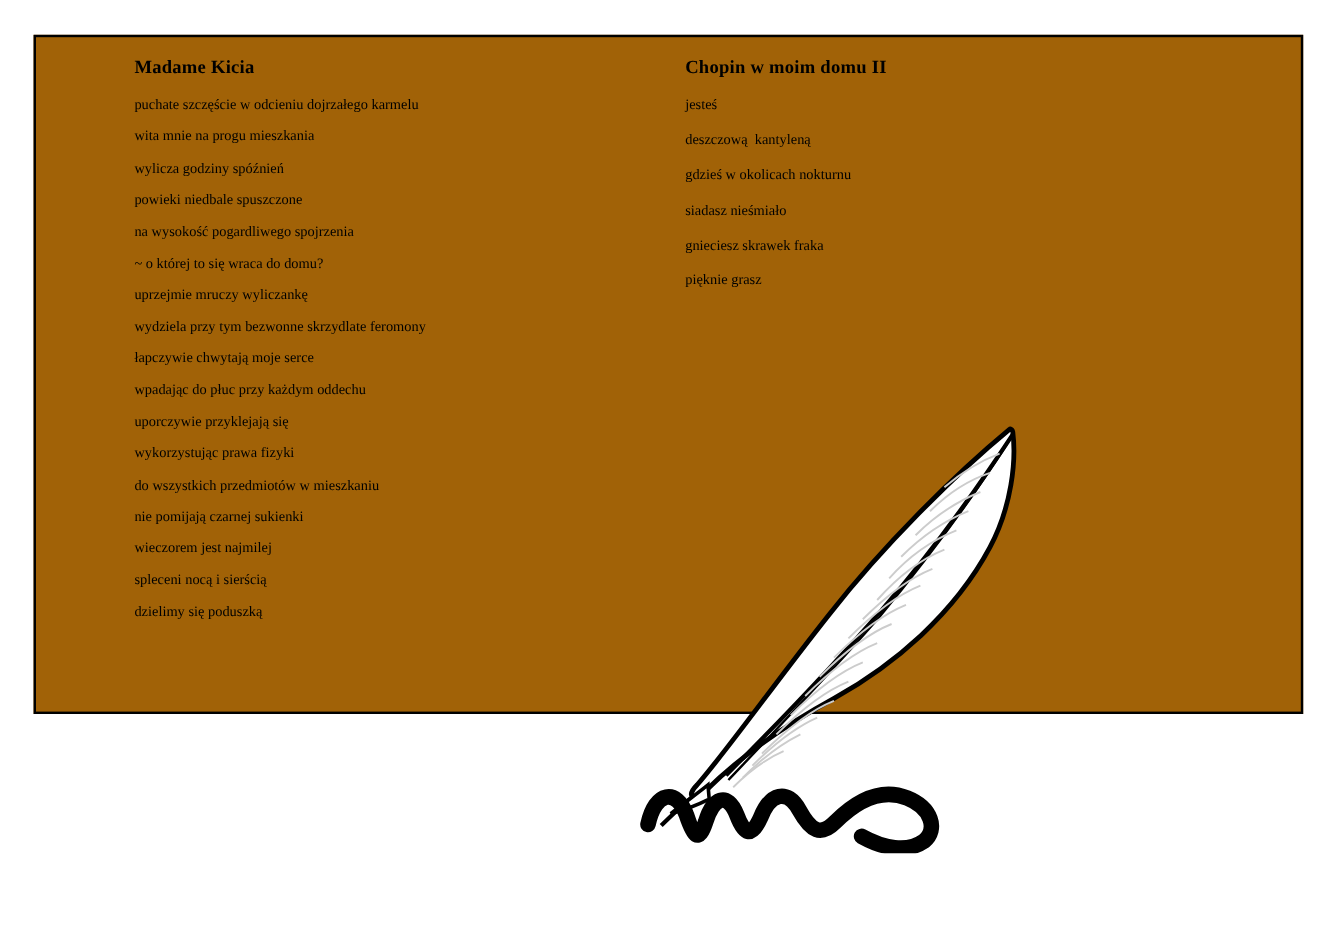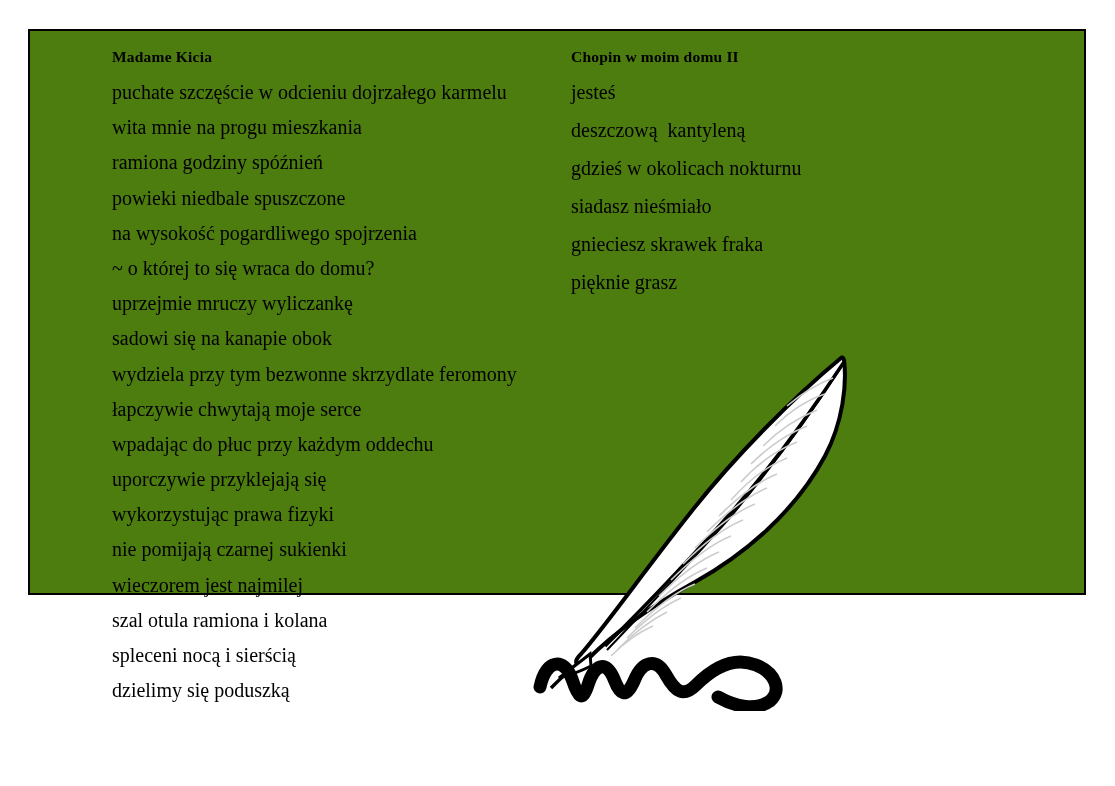--- a/index.html
+++ b/index.html
@@ -15,21 +15,21 @@
     overflow: hidden;
   }
   .page {
     position: absolute;
     left: 28px;
     top: 29px;
     width: 1058px;
     height: 566px;
     border: 2px solid #000000;
     box-sizing: border-box;
-    background: #4d7c0f;
+    background: #a16207;
   }
   .columns {
     position: absolute;
     left: 0;
     top: 0;
     width: 100%;
     height: 100%;
   }
   .poem {
     position: absolute;
@@ -44,21 +44,21 @@
     width: 420px;
   }
   .poem-title {
     font-weight: bold;
     font-size: 15.5px;
     line-height: 1.1;
     margin-bottom: 16px;
     letter-spacing: 0.2px;
   }
   .poem-line {
-    font-size: 20px;
+    font-size: 12px;
     line-height: 1.1;
     margin-bottom: 13.2px;
     white-space: pre-wrap;
   }
   .poem-right .poem-title {
   }
   .poem-right .poem-line {
     margin-bottom: 16px;
   }
   .quill {
@@ -73,34 +73,33 @@
 </head>
 <body>
 
 <div class="page">
   <div class="columns">
 
     <div class="poem poem-left">
       <div class="poem-title">Madame Kicia</div>
       <div class="poem-line">puchate szczęście w odcieniu dojrzałego karmelu</div>
       <div class="poem-line">wita mnie na progu mieszkania</div>
-      <div class="poem-line">ramiona godziny spóźnień</div>
+      <div class="poem-line">wylicza godziny spóźnień</div>
       <div class="poem-line">powieki niedbale spuszczone</div>
       <div class="poem-line">na wysokość pogardliwego spojrzenia</div>
       <div class="poem-line">~ o której to się wraca do domu?</div>
       <div class="poem-line">uprzejmie mruczy wyliczankę</div>
-      <div class="poem-line">sadowi się na kanapie obok</div>
       <div class="poem-line">wydziela przy tym bezwonne skrzydlate feromony</div>
       <div class="poem-line">łapczywie chwytają moje serce</div>
       <div class="poem-line">wpadając do płuc przy każdym oddechu</div>
       <div class="poem-line">uporczywie przyklejają się</div>
       <div class="poem-line">wykorzystując prawa fizyki</div>
+      <div class="poem-line">do wszystkich przedmiotów w mieszkaniu</div>
       <div class="poem-line">nie pomijają czarnej sukienki</div>
       <div class="poem-line">wieczorem jest najmilej</div>
-      <div class="poem-line">szal otula ramiona i kolana</div>
       <div class="poem-line">spleceni nocą i sierścią</div>
       <div class="poem-line">dzielimy się poduszką</div>
     </div>
 
     <div class="poem poem-right">
       <div class="poem-title">Chopin w moim domu II</div>
       <div class="poem-line">jesteś</div>
       <div class="poem-line">deszczową  kantyleną</div>
       <div class="poem-line">gdzieś w okolicach nokturnu</div>
       <div class="poem-line">siadasz nieśmiało</div>

